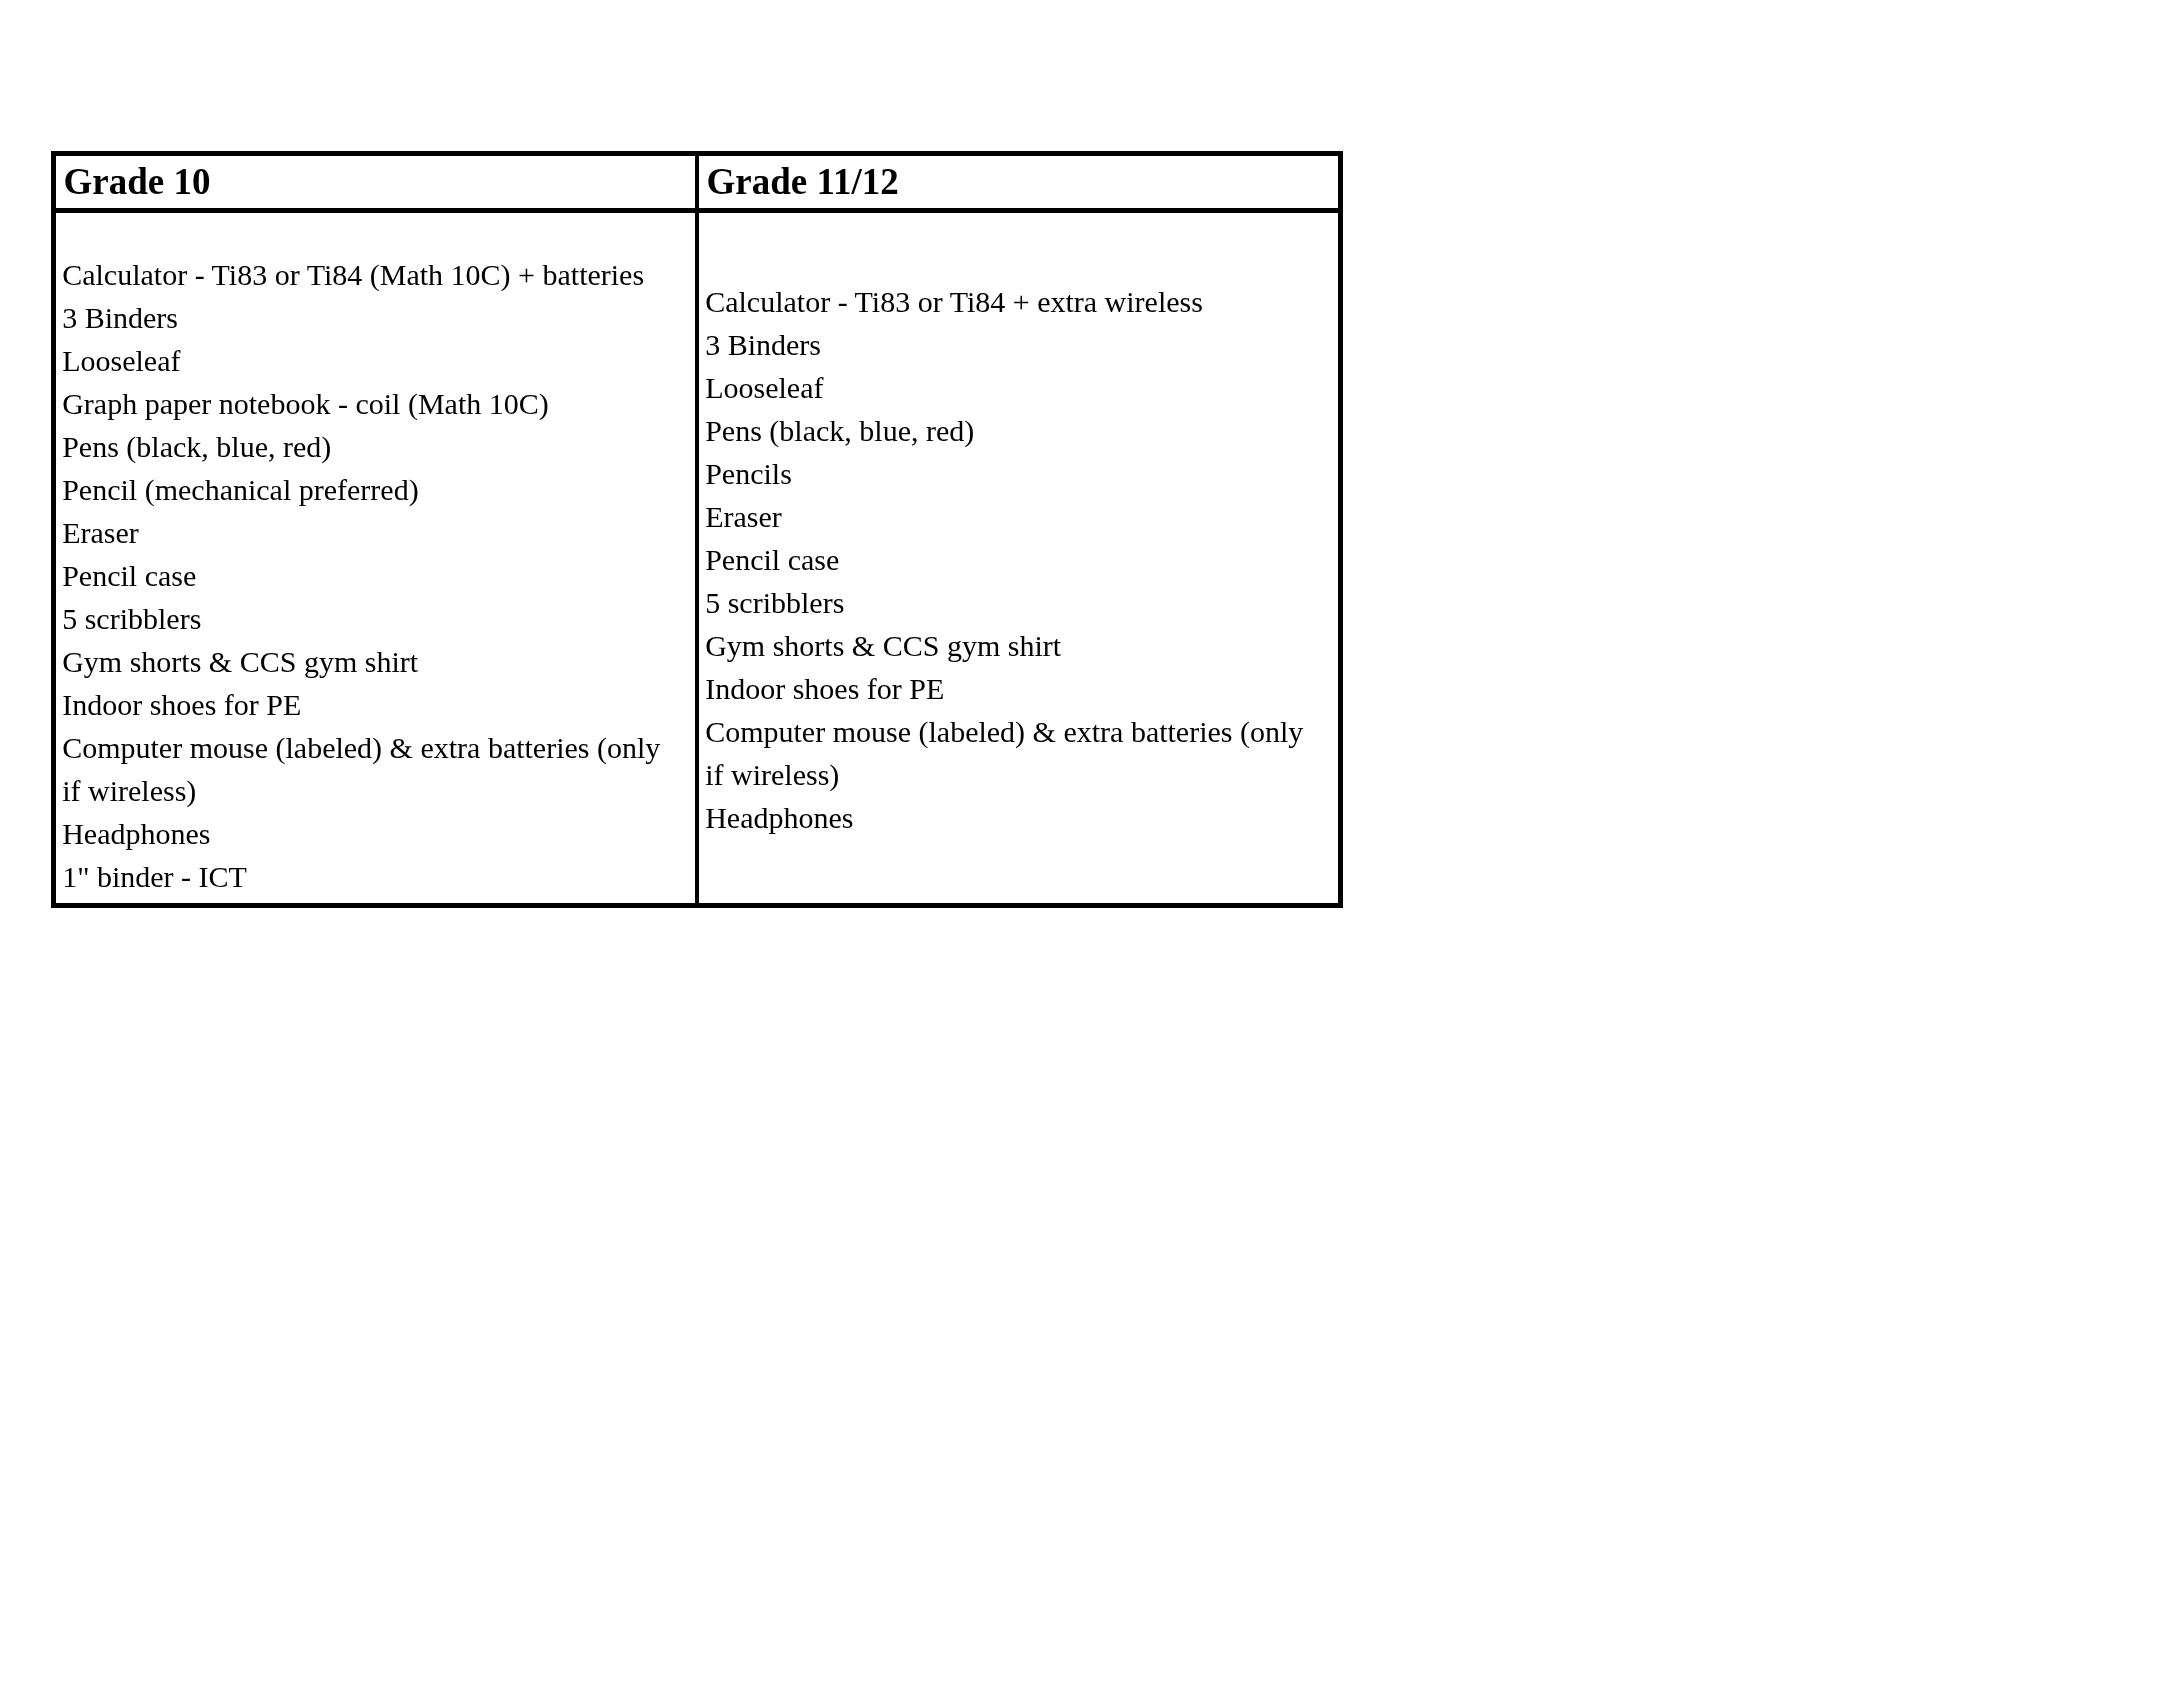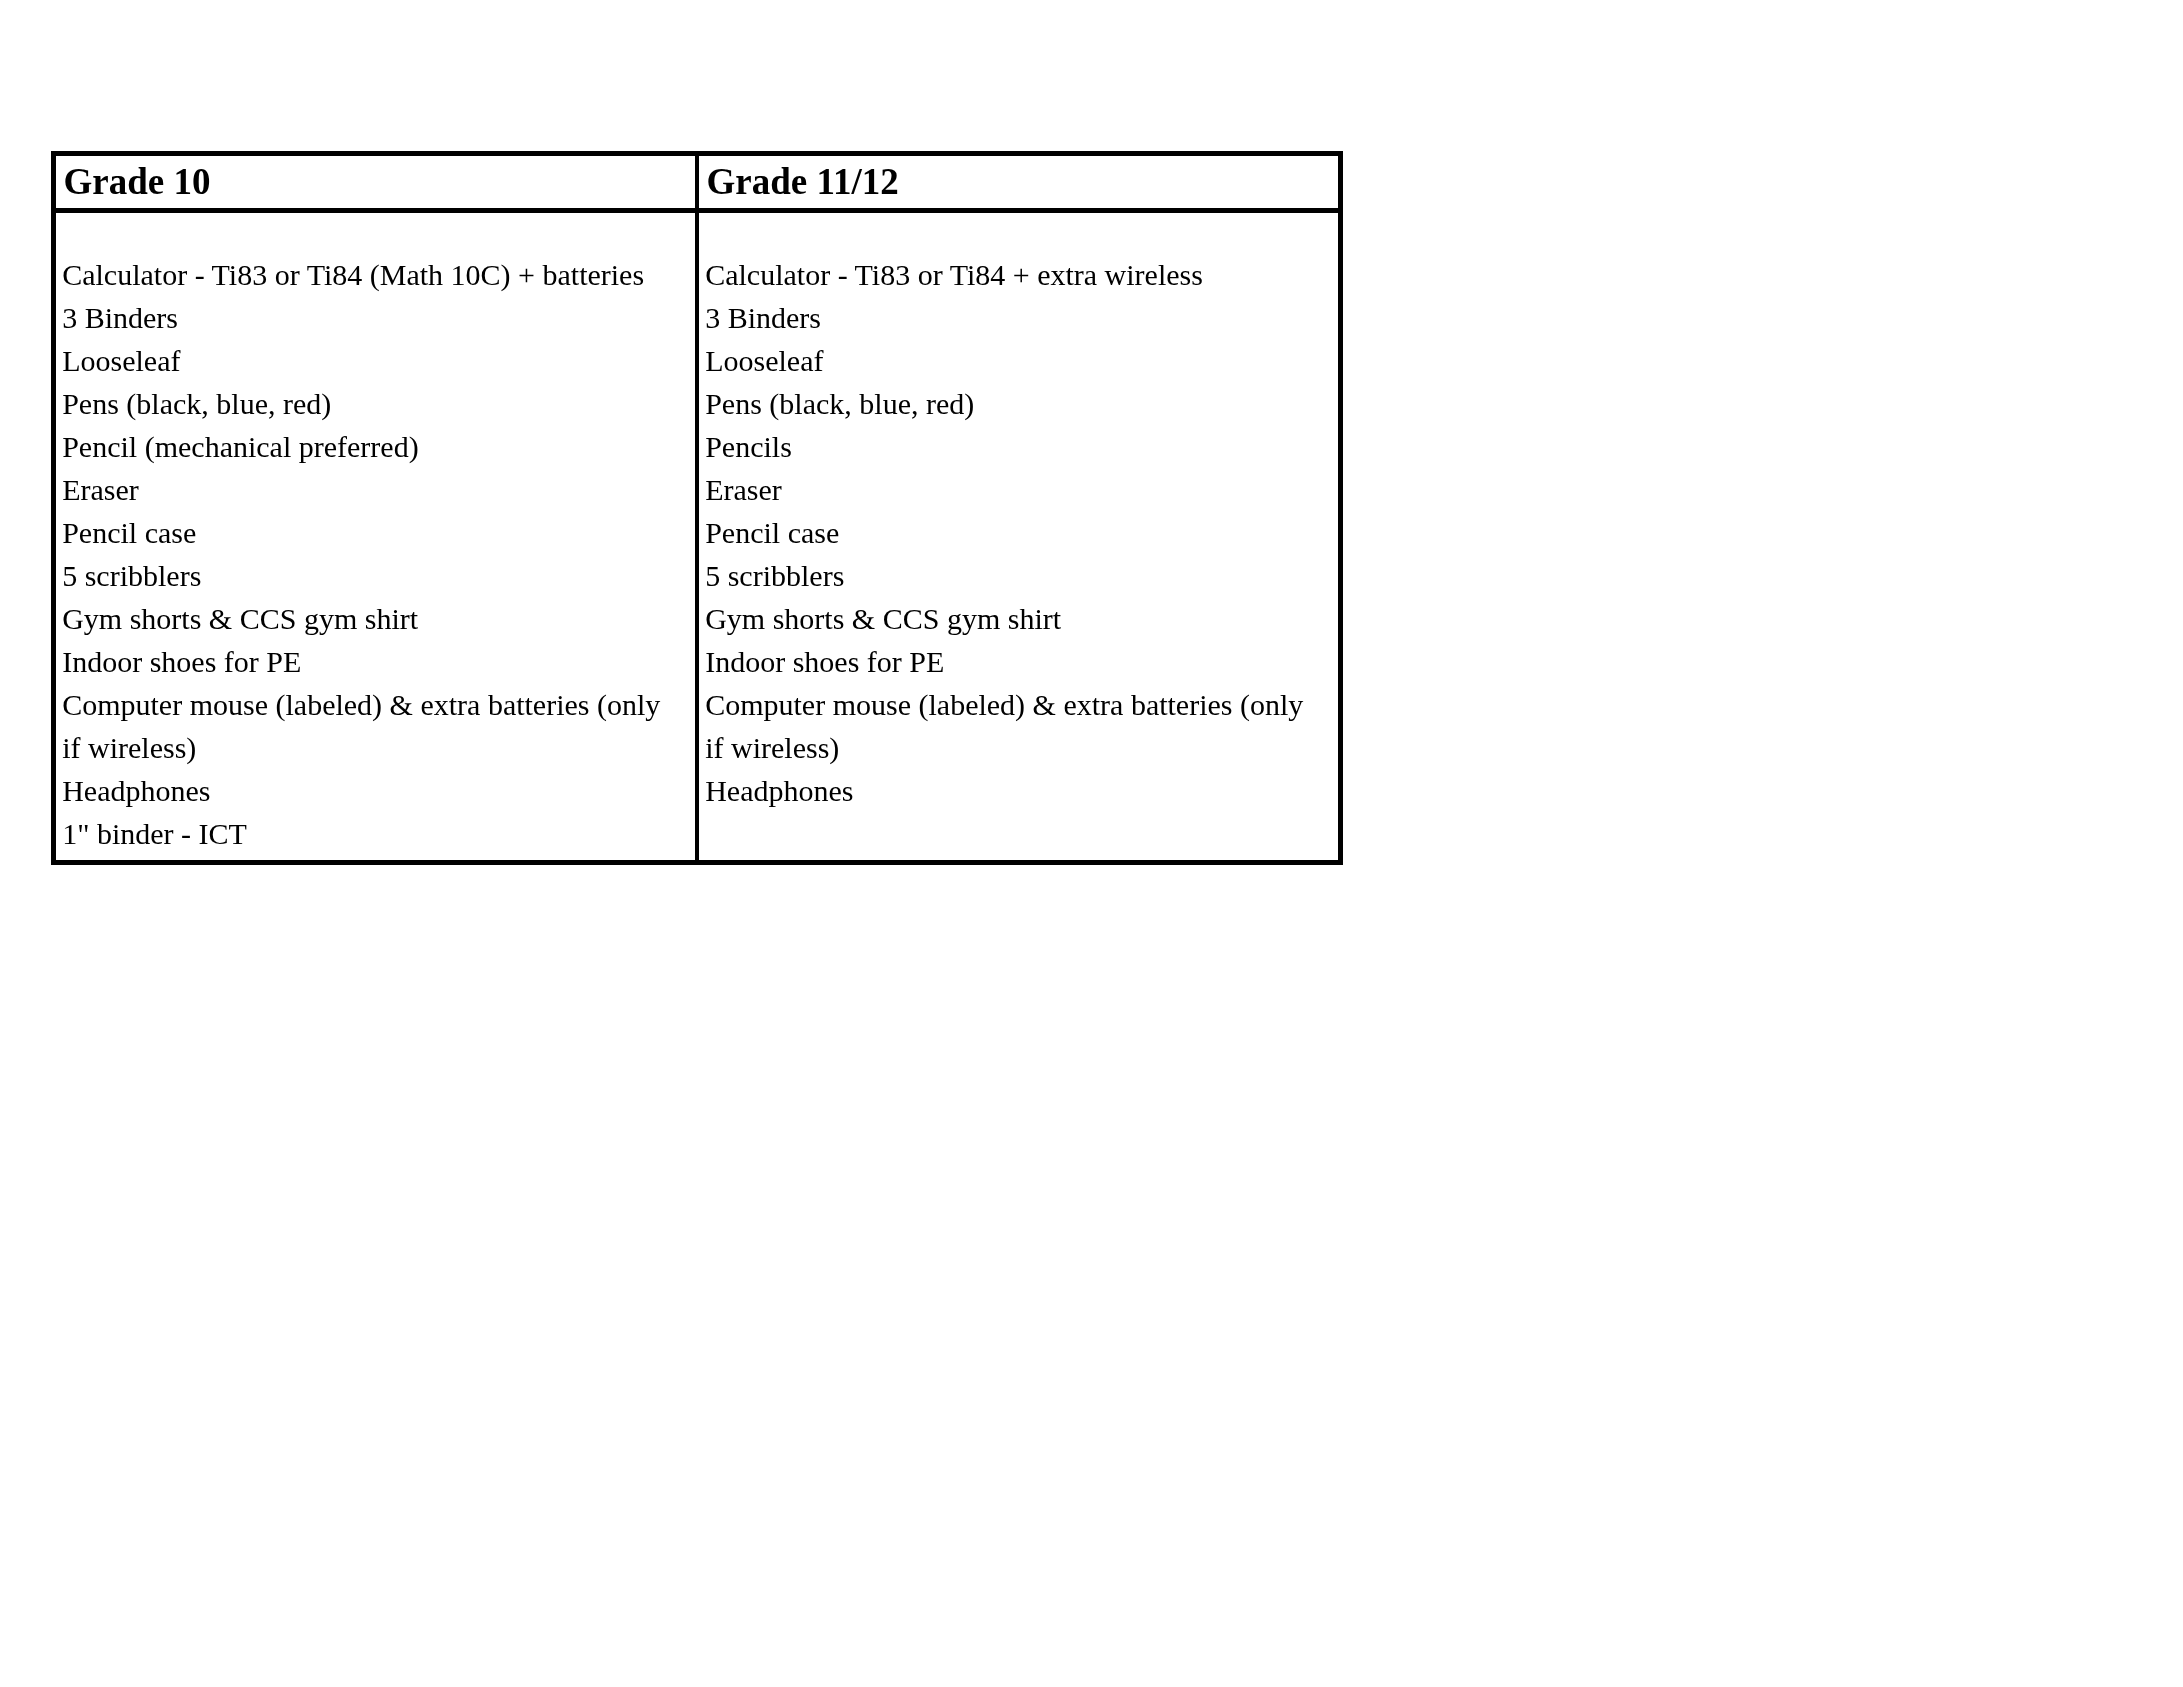--- a/index.html
+++ b/index.html
@@ -28,20 +28,21 @@
   }
   .col {
     flex: 1 1 0;
     min-width: 0;
     box-sizing: border-box;
     display: flex;
     flex-direction: column;
   }
   .col-right {
     border-left: 4.4px solid #000000;
+    gap: 27px;
   }
   .col-header {
     box-sizing: border-box;
     height: 57px;
     border-bottom: 5px solid #000000;
     font-weight: bold;
     font-size: 37px;
     line-height: 52px;
     padding-left: 7.5px;
     white-space: nowrap;
@@ -62,20 +63,21 @@
 <body>
 
 <div class="page">
   <div class="supply-table">
     <section class="col">
       <header class="col-header">Grade 10</header>
       <div class="col-body">
           <div class="item">Calculator - Ti83 or Ti84 (Math 10C) + batteries</div>
           <div class="item">3 Binders</div>
           <div class="item">Looseleaf</div>
+          <div class="item">Graph paper notebook - coil (Math 10C)</div>
           <div class="item">Pens (black, blue, red)</div>
           <div class="item">Pencil (mechanical preferred)</div>
           <div class="item">Eraser</div>
           <div class="item">Pencil case</div>
           <div class="item">5 scribblers</div>
           <div class="item">Gym shorts &amp; CCS gym shirt</div>
           <div class="item">Indoor shoes for PE</div>
           <div class="item">Computer mouse (labeled) &amp; extra batteries (only
 if wireless)</div>
           <div class="item">Headphones</div>

